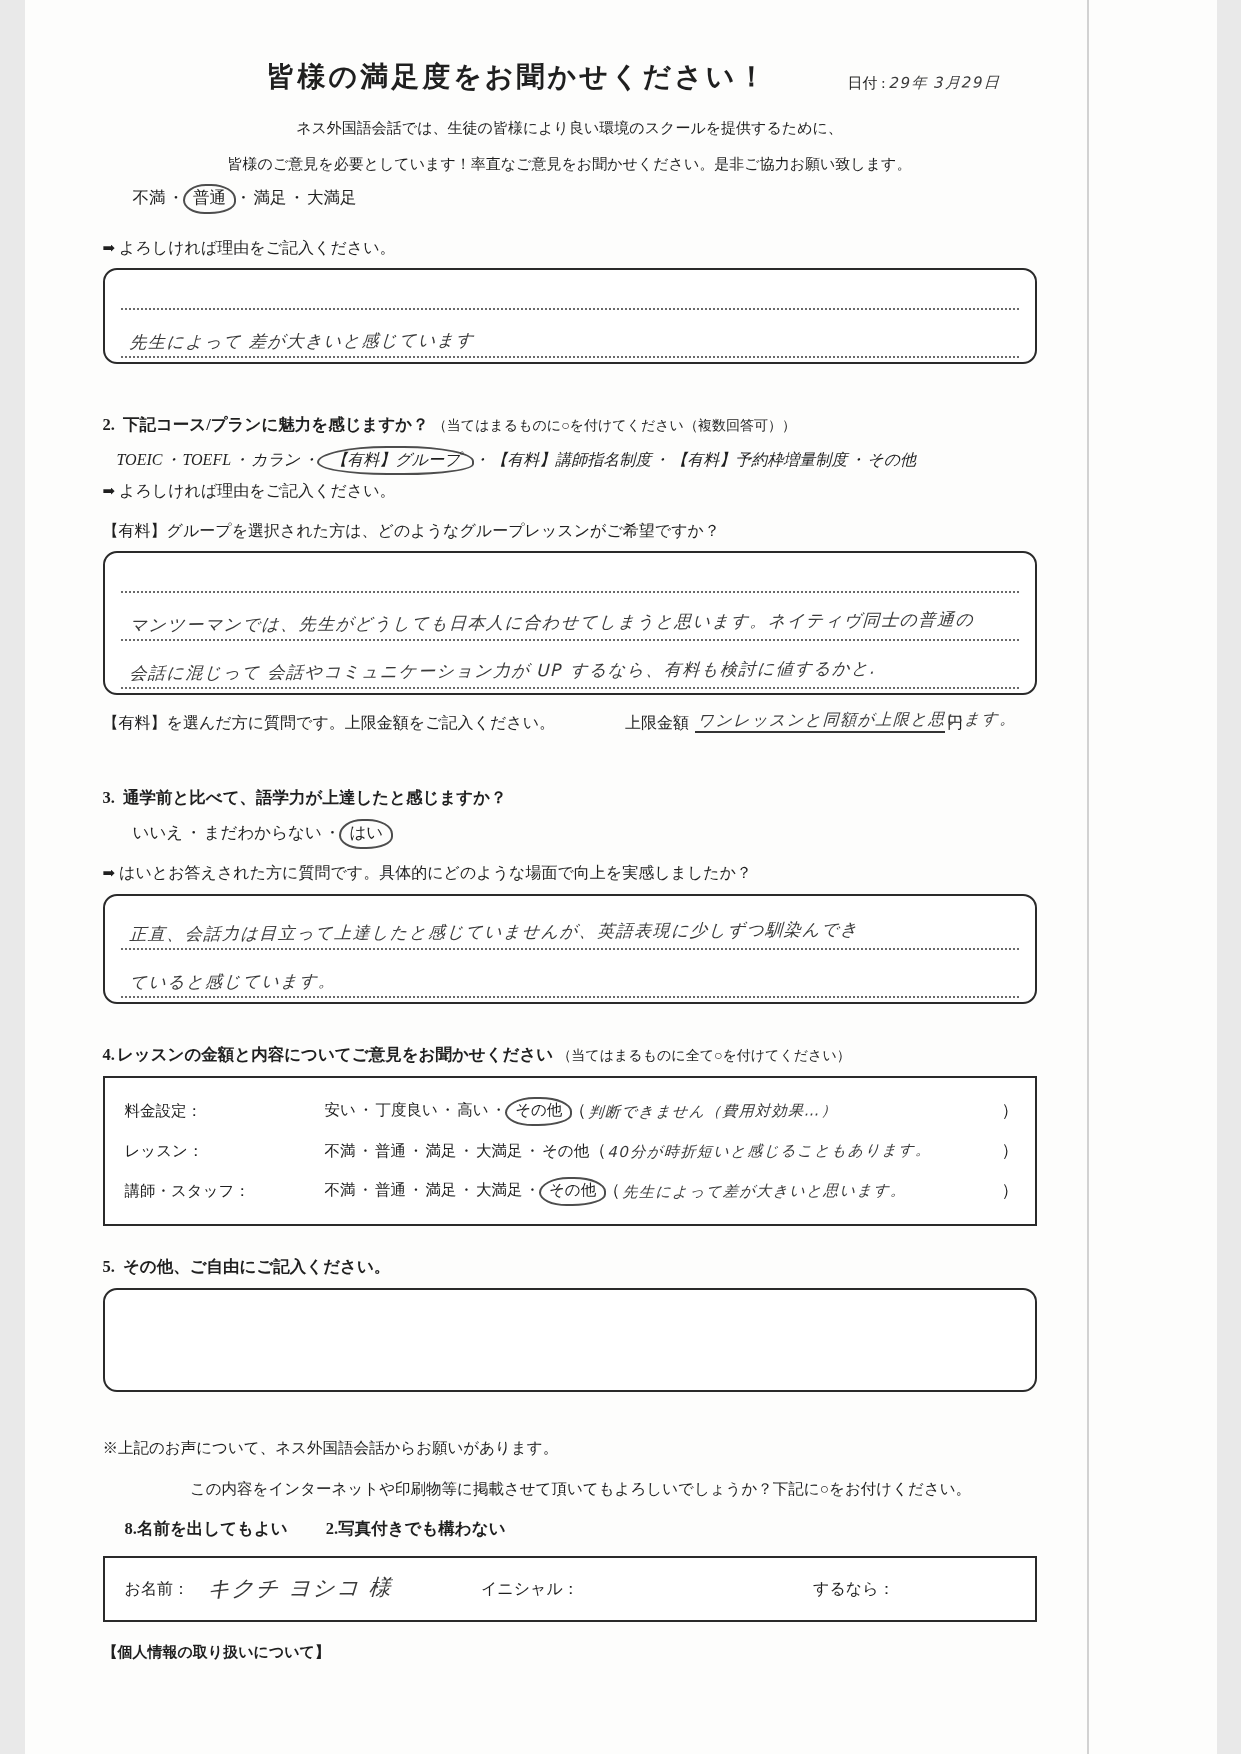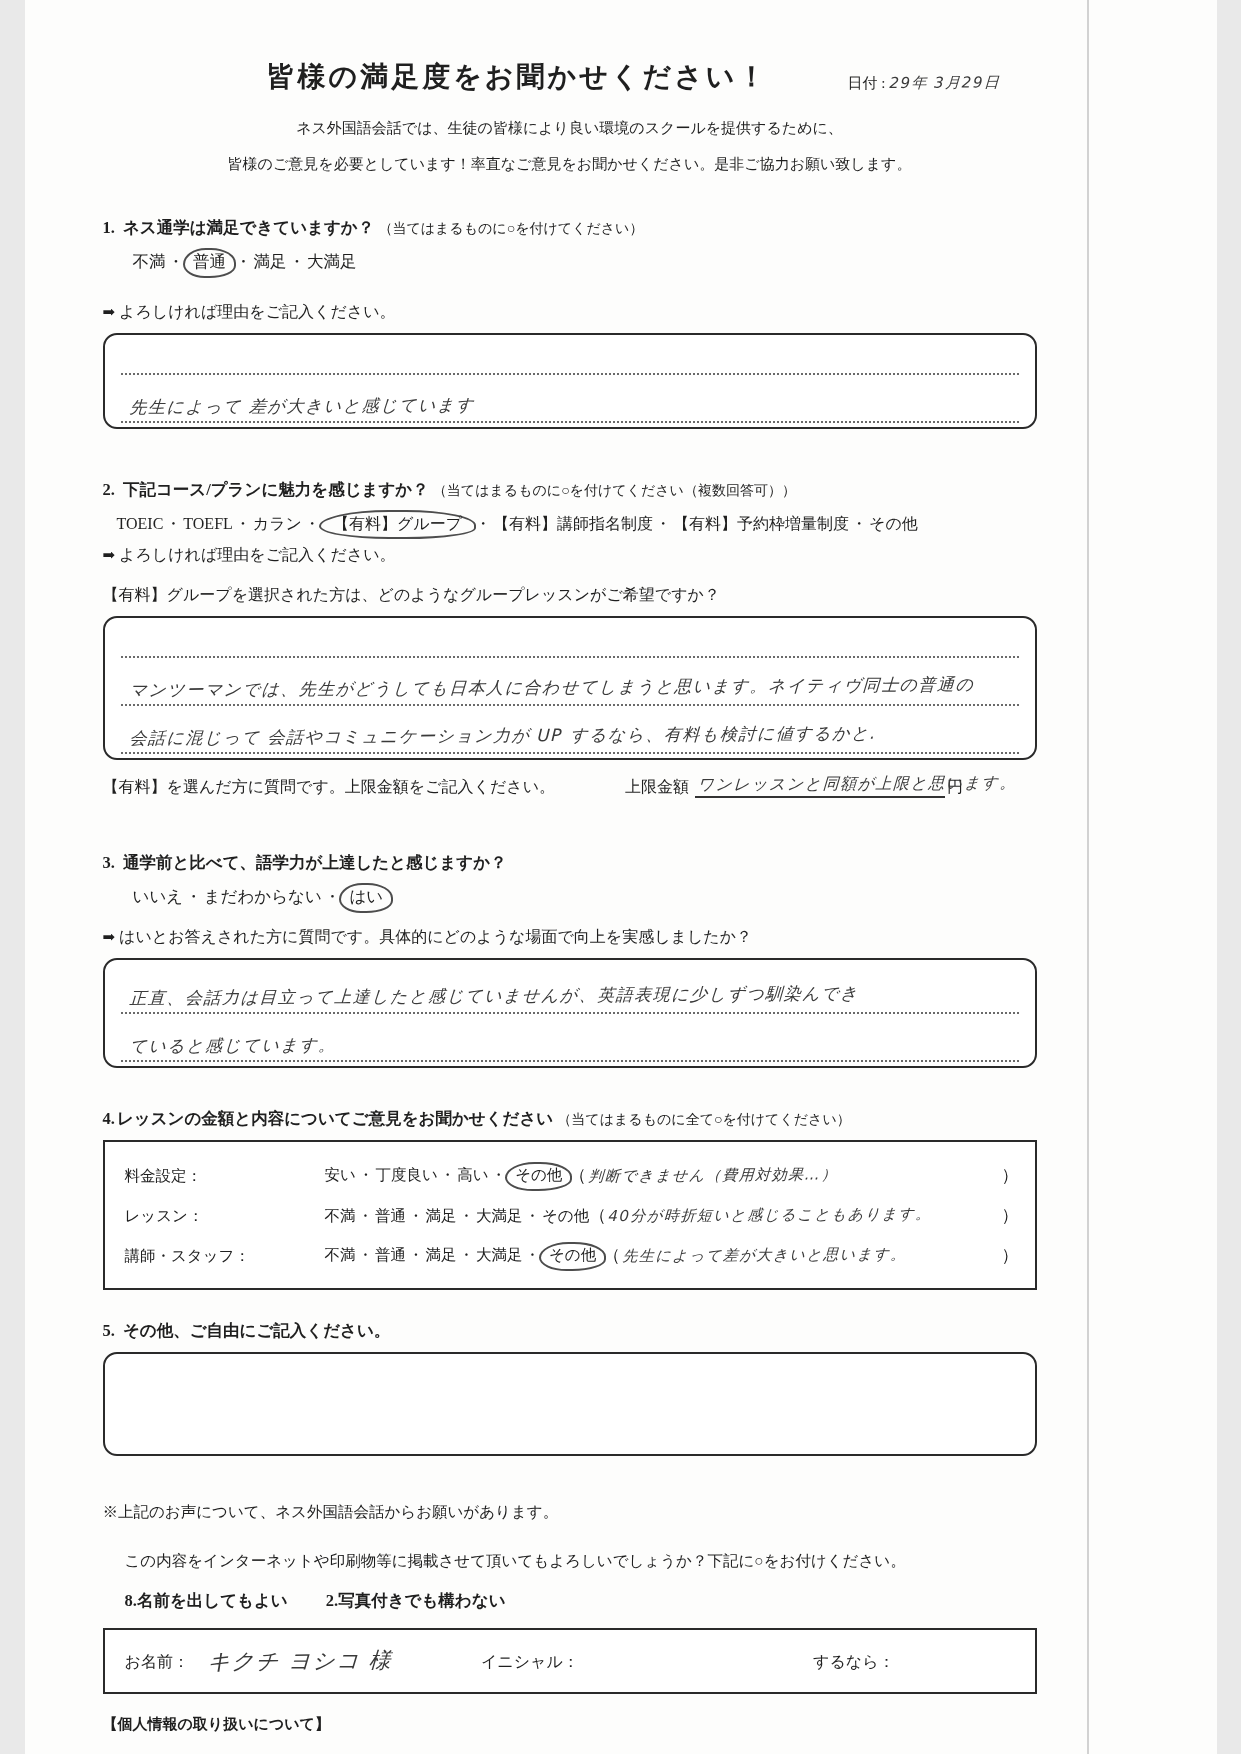--- a/index.html
+++ b/index.html
@@ -77,21 +77,21 @@
   .q4-answer .hw { font-size:15px; margin:0 2px; }
   .q4-paren { font-size:17px; }
   .q4-paren.close { margin-left:auto; }
 
   .emptybox {
     margin-top:10px; border:2.5px solid #2a2a2a; border-radius:14px;
     height:100px; background:#fff;
   }
 
   .note1 { margin-top:46px; font-size:15.5px; }
-  .note2 { margin-top:28px; padding-left:22px; font-size:15.5px; }
+  .note2 { margin-top:20px; padding-left:22px; font-size:15.5px;text-align:center; }
   .note3 { margin-top:18px; padding-left:22px; font-size:16.5px; font-weight:bold; }
   .note3 .opt2 { margin-left:34px; }
 
   .name-box {
     margin-top:16px; border:2.5px solid #2a2a2a; background:#fff;
     height:62px; display:flex; align-items:center; padding:0 20px; font-size:16px;
   }
   .name-box .hw { font-size:22px; margin:0 14px 0 18px; min-width:230px; }
   .nb-initial { margin-left:30px; }
   .nb-period { margin-left:auto; margin-right:120px; }
@@ -109,42 +109,38 @@
   <div class="date">
     <span>日付 :</span>
     <span class="hw">29年 3月29日</span>
   </div>
 
   <div class="content">
 
     <div class="center intro1">ネス外国語会話では、生徒の皆様により良い環境のスクールを提供するために、</div>
     <div class="center intro2">皆様のご意見を必要としています！率直なご意見をお聞かせください。是非ご協力お願い致します。</div>
 
-    <div class="q-line">
-      <span class="q-num">1.</span><span>ネス通学は満足できていますか？</span>
-      <span class="hint">（当てはまるものに○を付けてください）</span>
-    </div>
     <div class="opts">
       <span>不満</span><span class="sep">・</span><span class="circle">普通</span><span class="sep">・</span><span>満足</span><span class="sep">・</span><span>大満足</span>
     </div>
     <div class="arrow-line">
       <span class="arrow-glyph">➡</span><span>よろしければ理由をご記入ください。</span>
     </div>
     <div class="hwbox">
       <div class="hwrow"></div>
       <div class="hwrow tall">
         <span class="hw">先生によって 差が大きいと感じています</span>
       </div>
     </div>
 
     <div class="q-line" style="margin-top:50px;">
       <span class="q-num">2.</span><span>下記コース/プランに魅力を感じますか？</span>
       <span class="hint">（当てはまるものに○を付けてください（複数回答可））</span>
     </div>
-    <div class="opts" style="font-size:16px; padding-left:14px;">
+    <div class="opts" style="font-size:16px; padding-left:14px;font-style:italic;">
       <span>TOEIC</span><span class="sep">・</span><span>TOEFL</span><span class="sep">・</span><span>カラン</span><span class="sep">・</span><span class="circle wide">【有料】グループ</span><span class="sep">・</span><span>【有料】講師指名制度</span><span class="sep">・</span><span>【有料】予約枠増量制度</span><span class="sep">・</span><span>その他</span>
     </div>
     <div class="arrow-line" style="margin-top:8px;">
       <span class="arrow-glyph">➡</span><span>よろしければ理由をご記入ください。</span>
     </div>
     <div class="sub-q">【有料】グループを選択された方は、どのようなグループレッスンがご希望ですか？</div>
     <div class="hwbox">
       <div class="hwrow"></div>
       <div class="hwrow tall">
         <span class="hw">マンツーマンでは、先生がどうしても日本人に合わせてしまうと思います。ネイティヴ同士の普通の</span>

